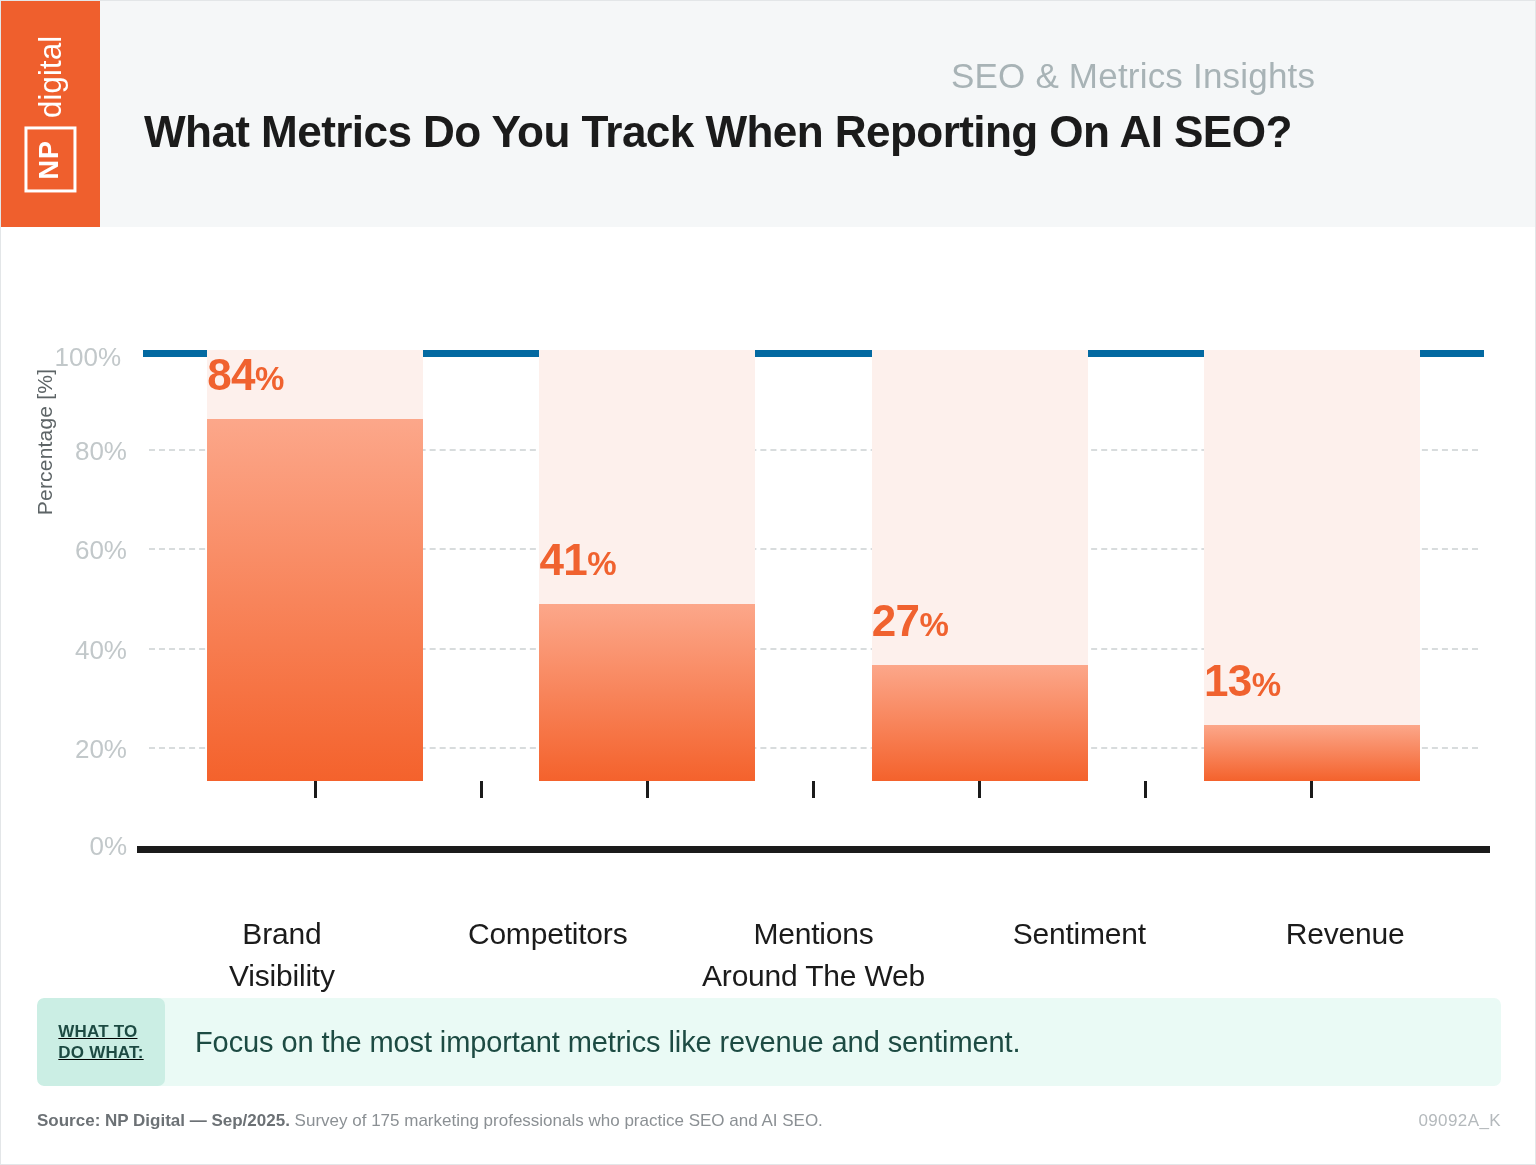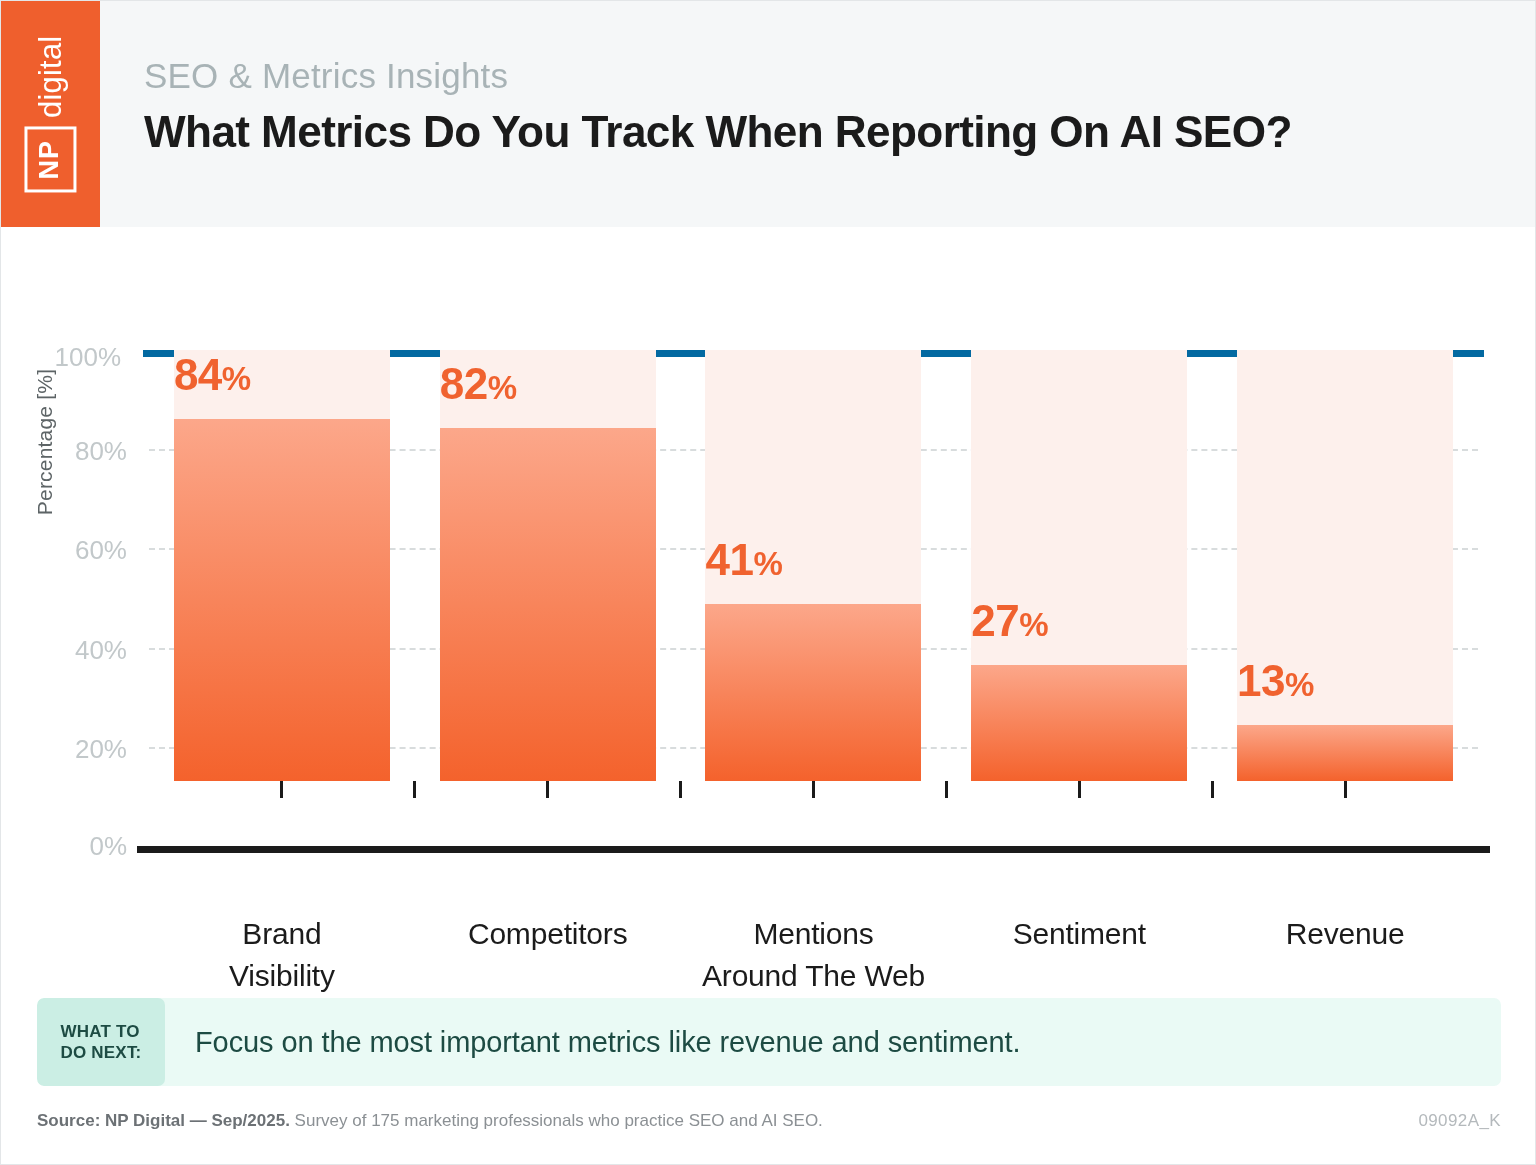--- a/index.html
+++ b/index.html
@@ -67,20 +67,21 @@
     letter-spacing: 0.2px;
     line-height: 1;
   }
 
   .header-text {
     padding-left: 44px;
     display: flex;
     flex-direction: column;
     justify-content: center;
     padding-bottom: 16px;
+    align-items: flex-end;
   }
 
   .kicker {
     font-size: 35px;
     color: #a8b3b6;
     font-weight: 400;
     letter-spacing: 0.2px;
     margin-bottom: 12px;
   }
 
@@ -252,20 +253,21 @@
     overflow: hidden;
   }
 
   .callout-tag {
     flex: 0 0 128px;
     background: #cbeee4;
     border-radius: 7px;
     display: flex;
     align-items: center;
     justify-content: center;
+    text-decoration: underline;
   }
 
   .callout-tag-text {
     font-size: 17px;
     font-weight: 700;
     color: #1d4b43;
     line-height: 1.25;
     letter-spacing: 0.2px;
     text-align: left;
   }
@@ -356,28 +358,20 @@
           <div class="bar-col">
             <div class="bar-track"></div>
             <div class="bar-fill" style="height: 84%;">
               <div class="bar-value"><span>84</span><span class="pct">%</span></div>
             </div>
             <div class="xtick"></div>
             <div class="xtick edge"></div>
           </div>
           <div class="bar-col">
             <div class="bar-track"></div>
-            <div class="bar-fill" style="height: 82%;">
-              <div class="bar-value"><span>82</span><span class="pct">%</span></div>
-            </div>
-            <div class="xtick"></div>
-            <div class="xtick edge"></div>
-          </div>
-          <div class="bar-col">
-            <div class="bar-track"></div>
             <div class="bar-fill" style="height: 41%;">
               <div class="bar-value"><span>41</span><span class="pct">%</span></div>
             </div>
             <div class="xtick"></div>
             <div class="xtick edge"></div>
           </div>
           <div class="bar-col">
             <div class="bar-track"></div>
             <div class="bar-fill" style="height: 27%;">
               <div class="bar-value"><span>27</span><span class="pct">%</span></div>
@@ -415,21 +409,21 @@
           <div>Revenue</div>
         </div>
       </div>
 
   </div>
 
   <div class="callout">
     <div class="callout-tag">
       <div class="callout-tag-text">
         <div>WHAT TO</div>
-        <div>DO NEXT:</div>
+        <div>DO WHAT:</div>
       </div>
     </div>
     <div class="callout-body">Focus on the most important metrics like revenue and sentiment.</div>
   </div>
 
   <div class="footer">
     <div class="source">
       <b>Source: NP Digital — Sep/2025.</b><span> Survey of 175 marketing professionals who practice SEO and AI SEO.</span>
     </div>
     <div class="code">09092A_K</div>

